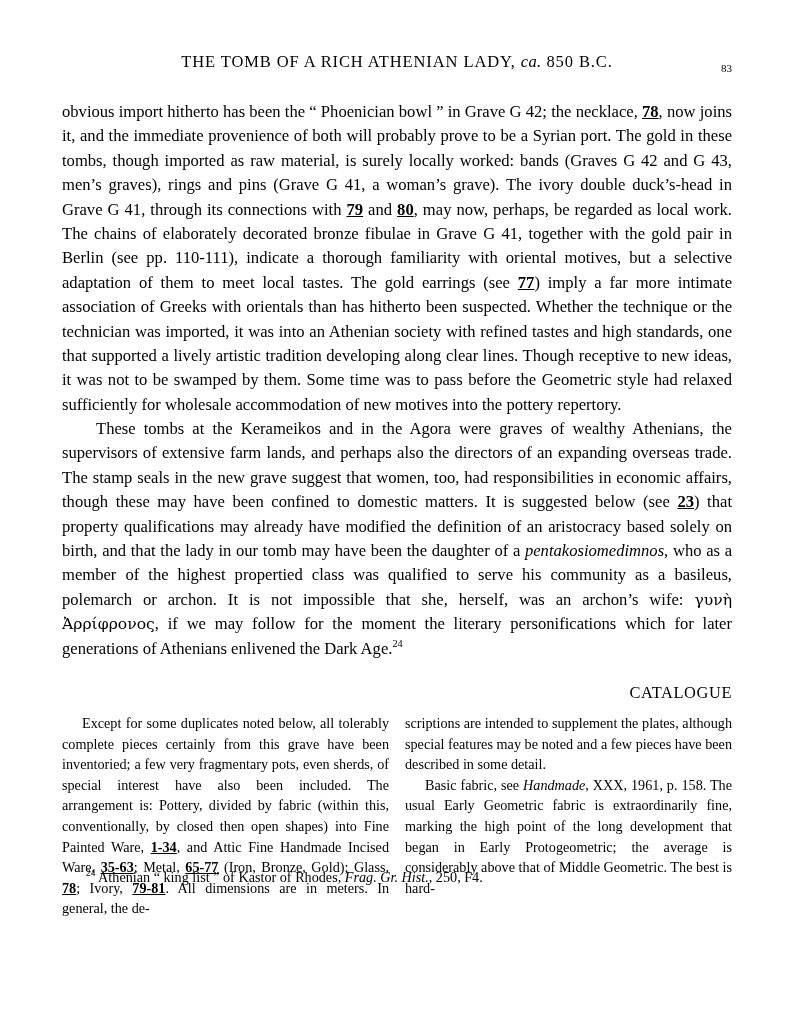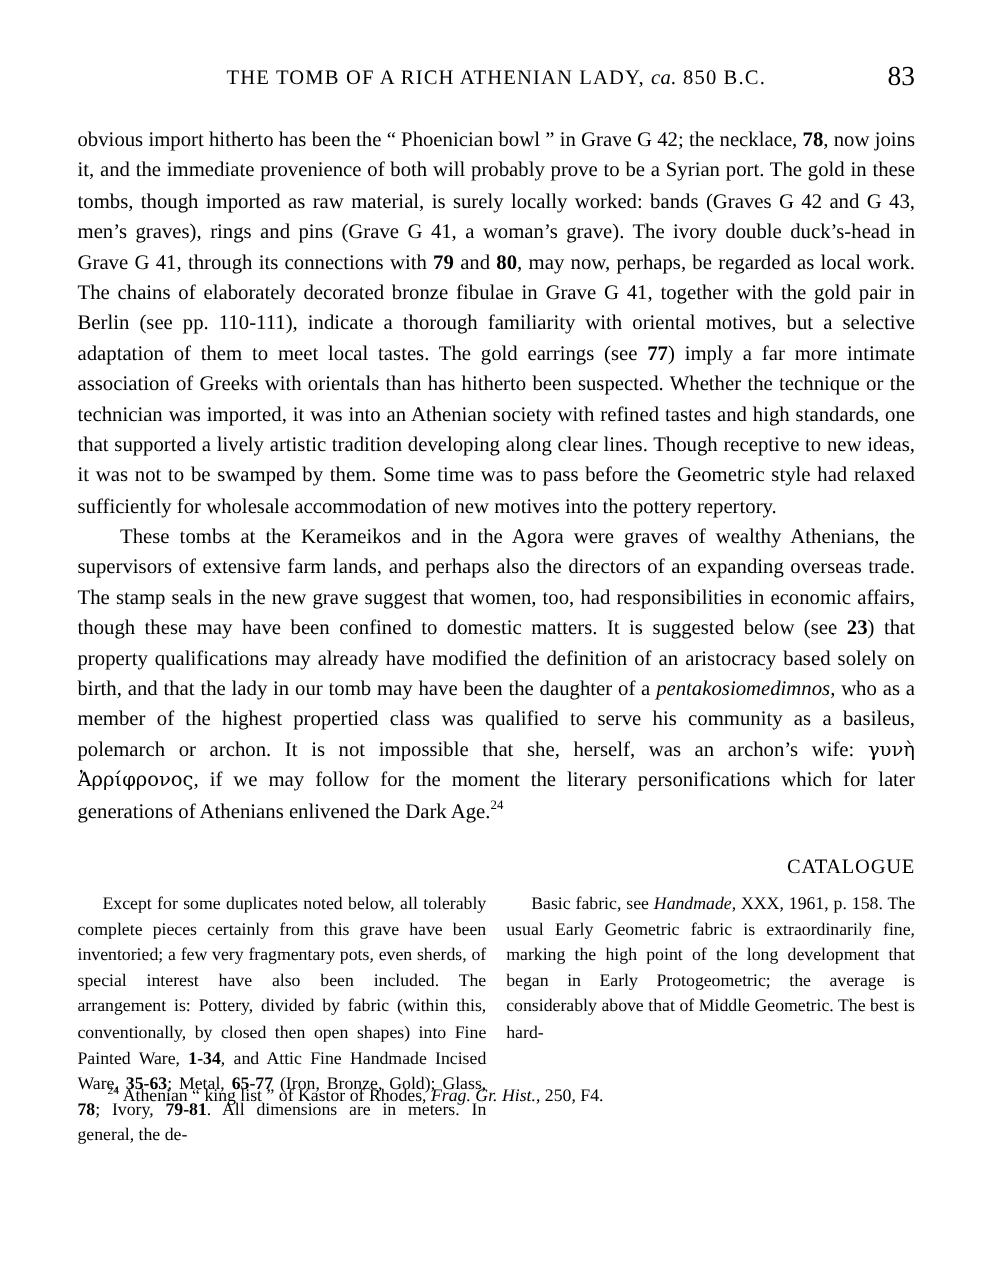--- a/index.html
+++ b/index.html
@@ -37,37 +37,37 @@
     white-space: nowrap;
   }
   .runhead-title .ital {
     font-style: italic;
     letter-spacing: 0.3px;
   }
   .page-number {
     position: absolute;
     right: 0;
     bottom: 0;
-    font-size: 22px;
+    font-size: 11px;
   }
   
   .body-text {
     font-size: 16.6px;
     line-height: 1.47;
     text-align: justify;
     text-justify: inter-word;
     hyphens: none;
   }
   .body-text p {
     margin: 0;
   }
   .body-text p.indent {
     text-indent: 34px;
   }
-  .bold { font-weight: bold; }
+  .bold { font-weight: bold; text-decoration: underline; }
   .ital { font-style: italic; }
   .greek { font-family: "DejaVu Serif", serif; font-size: 15.6px; }
   sup {
     font-size: 0.62em;
     vertical-align: super;
     line-height: 0;
   }
   
   .catalogue-heading {
     text-align: right;
@@ -123,19 +123,20 @@
     <p class="indent"><span>These tombs at the Kerameikos and in the Agora were graves of wealthy Athenians, the supervisors of extensive farm lands, and perhaps also the directors of an expanding overseas trade. The stamp seals in the new grave suggest that women, too, had responsibilities in economic affairs, though these may have been confined to domestic matters. It is suggested below (see </span><span class="bold">23</span><span>) that property qualifications may already have modified the definition of an aristocracy based solely on birth, and that the lady in our tomb may have been the daughter of a </span><span class="ital">pentakosiomedimnos</span><span>, who as a member of the highest propertied class was qualified to serve his community as a basileus, polemarch or archon. It is not impossible that she, herself, was an archon’s wife: </span><span class="greek">γυνὴ Ἀρρίφρονος</span><span>, if we may follow for the moment the literary personifications which for later generations of Athenians enlivened the Dark Age.</span><sup>24</sup></p>
   </div>
 
   <div class="catalogue-heading">CATALOGUE</div>
 
   <div class="two-col">
     <div class="col">
       <p class="indent"><span>Except for some duplicates noted below, all tolerably complete pieces certainly from this grave have been inventoried; a few very fragmentary pots, even sherds, of special interest have also been included. The arrangement is: Pottery, divided by fabric (within this, conventionally, by closed then open shapes) into Fine Painted Ware, </span><span class="bold">1-34</span><span>, and Attic Fine Handmade Incised Ware, </span><span class="bold">35-63</span><span>; Metal, </span><span class="bold">65-77</span><span> (Iron, Bronze, Gold); Glass, </span><span class="bold">78</span><span>; Ivory, </span><span class="bold">79-81</span><span>. All dimensions are in meters. In general, the de-</span></p>
     </div>
     <div class="col">
+      <p>scriptions are intended to supplement the plates, although special features may be noted and a few pieces have been described in some detail.</p>
       <p class="indent"><span>Basic fabric, see </span><span class="ital">Handmade</span><span>, XXX, 1961, p. 158. The usual Early Geometric fabric is extraordinarily fine, marking the high point of the long development that began in Early Protogeometric; the average is considerably above that of Middle Geometric. The best is hard-</span></p>
     </div>
   </div>
 
   <div class="footnote"><sup>24</sup><span> Athenian “ king list ” of Kastor of Rhodes, </span><span class="ital">Frag. Gr. Hist.</span><span>, 250, F4.</span></div>
 
 </div>
 
 </body></html>

